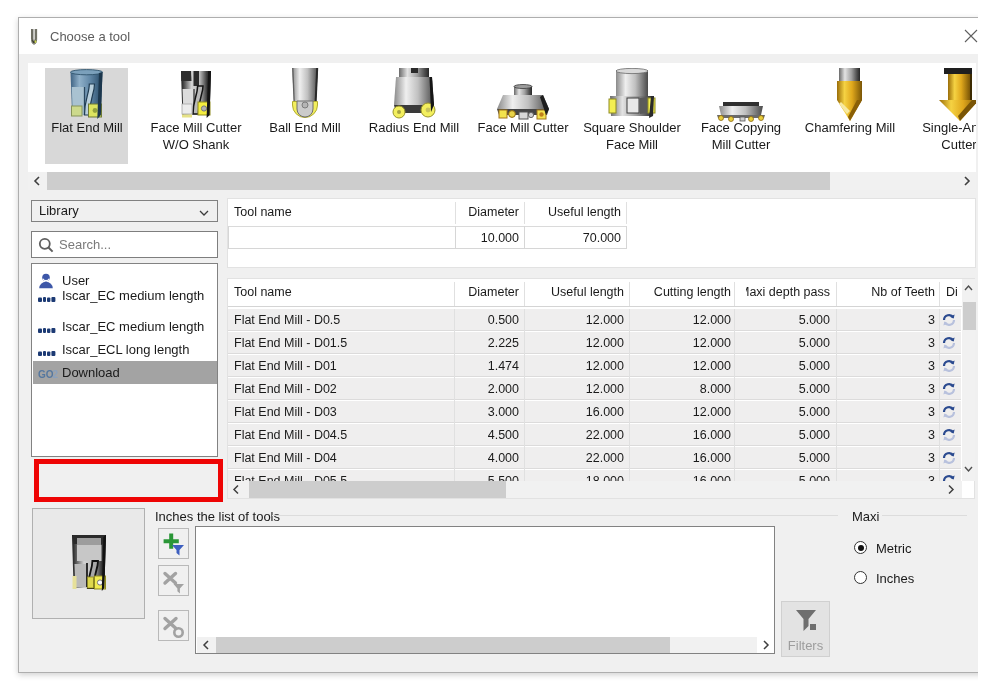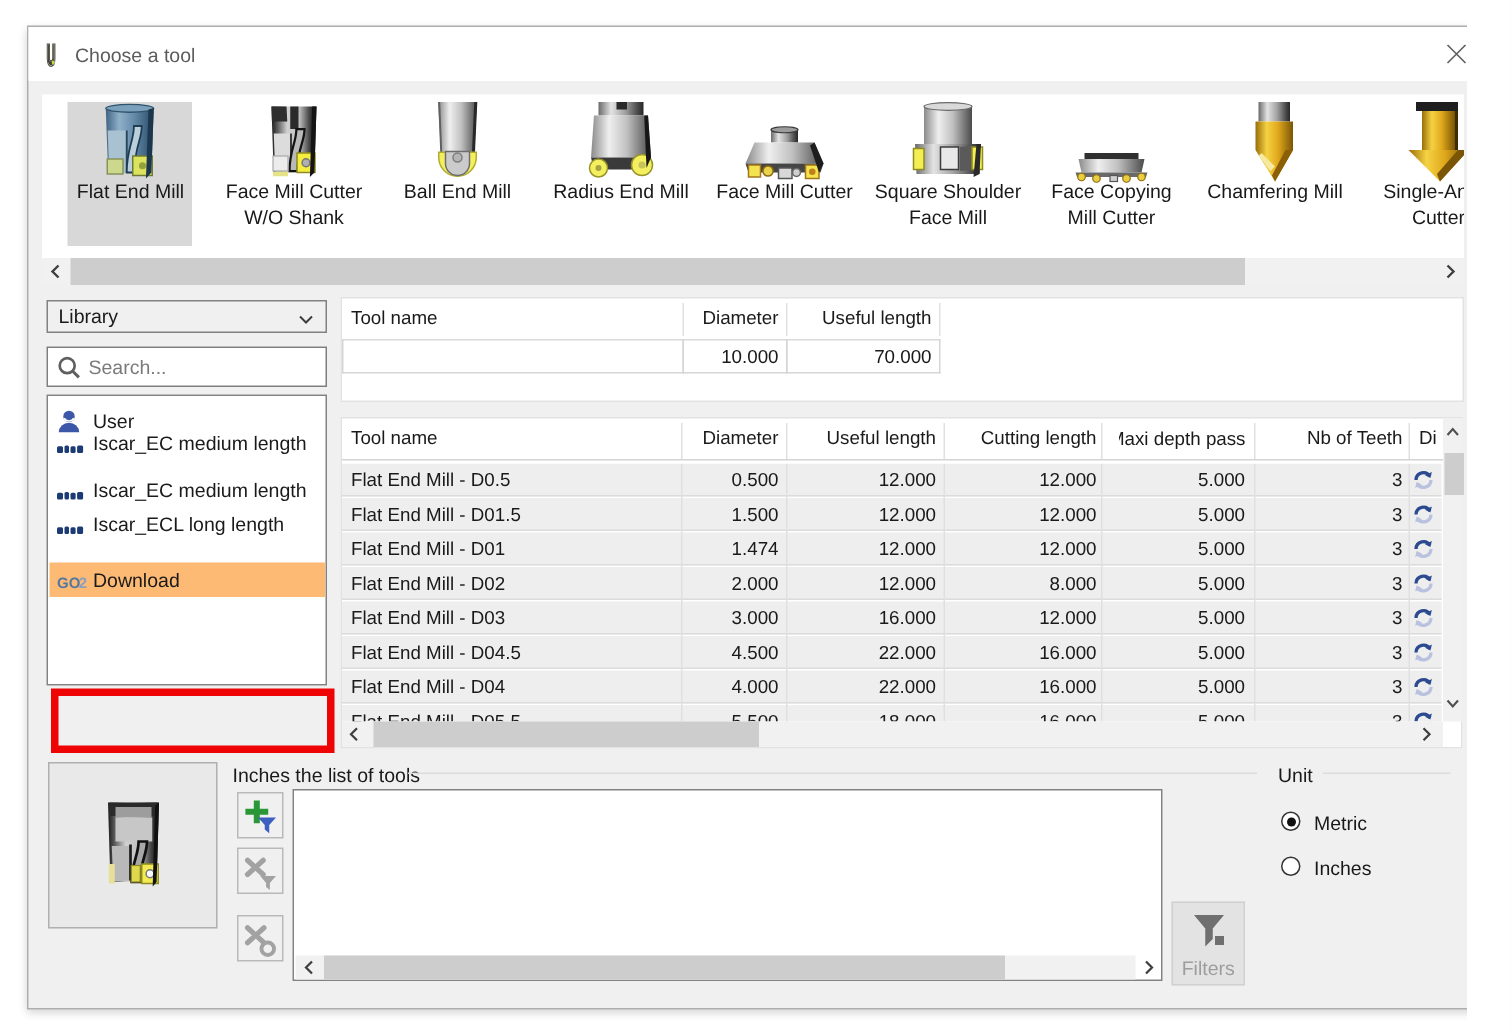--- a/index.html
+++ b/index.html
@@ -263,21 +263,21 @@
         </div>
     <div class="lrow" style="top:74px">
           <span class="licon"><svg width="18" height="9" viewBox="0 0 18 9">
               <rect x="0" y="2.5" width="4" height="4.5" rx="1" fill="#1c3a74"></rect>
               <rect x="5" y="2" width="3" height="5" rx="1" fill="#1c3a74"></rect>
               <rect x="9" y="2.5" width="3.4" height="4.5" rx="1" fill="#1c3a74"></rect>
               <rect x="13.4" y="2" width="4" height="5" rx="1" fill="#1c3a74"></rect>
             </svg></span>
           <span class="ltext">Iscar_ECL long length</span>
         </div>
-    <div class="lrow" style="top:111px;background:#fdba74">
+    <div class="lrow" style="top:97px;background:#a3a3a3">
           <span class="licon" style="top:3px"><svg width="22" height="12" viewBox="0 0 22 12">
               <text x="0" y="10" font-family="Liberation Sans" font-size="10" font-weight="bold" fill="#55779f">GO</text>
               <text x="14.5" y="10" font-family="Liberation Sans" font-size="10" font-weight="bold" fill="#8aa0bd">2</text>
             </svg></span>
           <span class="ltext">Download</span>
         </div>
   </div>
   <div id="redrect" class="abs"></div>
   <div id="t1" class="abs">
     <div class="hcell" style="left:6px">Tool name</div>
@@ -320,21 +320,21 @@
         <svg class="ric" style="position:absolute;left:714px;top:4px" width="14" height="14" viewBox="0 0 14 14">
               <path d="M2,7 a5,5 0 0 1 9.3,-2.4" fill="none" stroke="#2b4a8f" stroke-width="2.2"></path>
               <path d="M12.6,1.6 l-1,4 -3.6,-1.8 Z" fill="#2b4a8f"></path>
               <path d="M12,7 a5,5 0 0 1 -9.3,2.4" fill="none" stroke="#b8c1dd" stroke-width="2.2"></path>
               <path d="M1.4,12.4 l1,-4 3.6,1.8 Z" fill="#b8c1dd"></path>
             </svg>
       </div>
       <div class="row" style="top:23px">
             <div class="rowbg"></div>
         <div class="rc" style="left:6px">Flat End Mill - D01.5</div>
-        <div class="rc num" style="left:227px;width:64px">1.500</div>
+        <div class="rc num" style="left:227px;width:64px">2.225</div>
         <div class="rc num" style="left:297px;width:99px">12.000</div>
         <div class="rc num" style="left:402px;width:101px">12.000</div>
         <div class="rc num" style="left:507px;width:95px">5.000</div>
         <div class="rc num" style="left:609px;width:98px">3</div>
         <svg class="ric" style="position:absolute;left:714px;top:4px" width="14" height="14" viewBox="0 0 14 14">
               <path d="M2,7 a5,5 0 0 1 9.3,-2.4" fill="none" stroke="#2b4a8f" stroke-width="2.2"></path>
               <path d="M12.6,1.6 l-1,4 -3.6,-1.8 Z" fill="#2b4a8f"></path>
               <path d="M12,7 a5,5 0 0 1 -9.3,2.4" fill="none" stroke="#b8c1dd" stroke-width="2.2"></path>
               <path d="M1.4,12.4 l1,-4 3.6,1.8 Z" fill="#b8c1dd"></path>
             </svg>
@@ -496,21 +496,21 @@
   <div id="fbox" class="abs">
     <div class="sbar" style="left:1px;top:110px;width:560px;height:16px"></div>
     <div class="sthumb" style="left:20px;top:110px;width:454px;height:16px"></div>
     <div class="sarrow" style="left:1px;top:110px;width:19px;height:16px"><svg width="19" height="16" viewBox="0 0 19 16">
             <path d="M11,4 l-4,4 4,4" fill="none" stroke="#3f3f3f" stroke-width="1.5"></path>
           </svg></div>
     <div class="sarrow" style="left:560px;top:110px;width:19px;height:16px"><svg width="19" height="16" viewBox="0 0 19 16">
             <path d="M8,4 l4,4 -4,4" fill="none" stroke="#3f3f3f" stroke-width="1.5"></path>
           </svg></div>
   </div>
-  <div class="glabel" style="left:833px;top:491px">Unit</div>
+  <div class="glabel" style="left:833px;top:491px">Maxi</div>
   <div class="gline" style="left:863px;top:497px;width:85px"></div>
   <div class="radio" style="left:835px;top:523px">
         <span class="dot"></span>
       </div>
   <div class="rlabel" style="left:857px;top:523px">Metric</div>
   <div class="radio" style="left:835px;top:553px"></div>
   <div class="rlabel" style="left:857px;top:553px">Inches</div>
   <div id="filtersbtn" class="abs"><svg style="margin-top:6px" width="26" height="26" viewBox="0 0 26 26">
           <path d="M3,2 h20 l-7.5,9 v7 l-5,5 v-12 Z" fill="#6f6f6f"></path>
           <rect x="17" y="16" width="6" height="6" fill="#6f6f6f"></rect>

